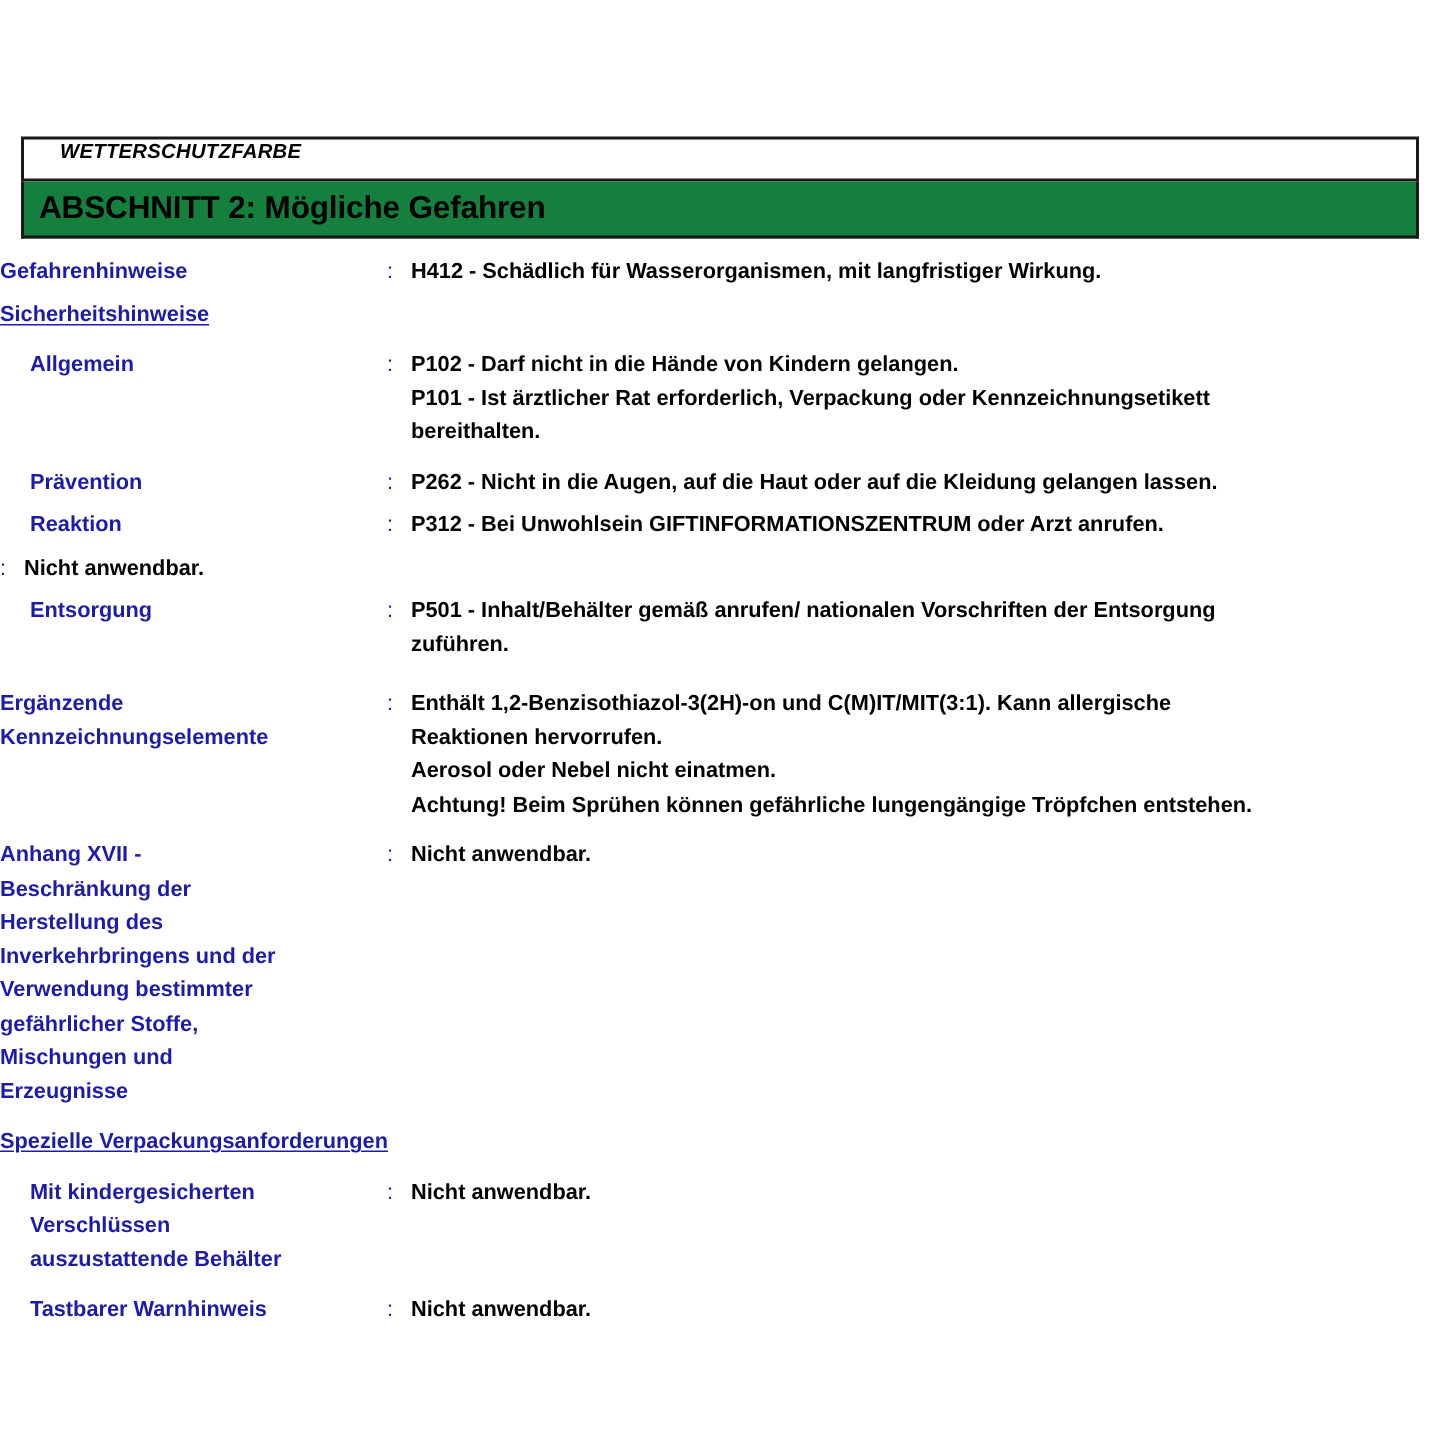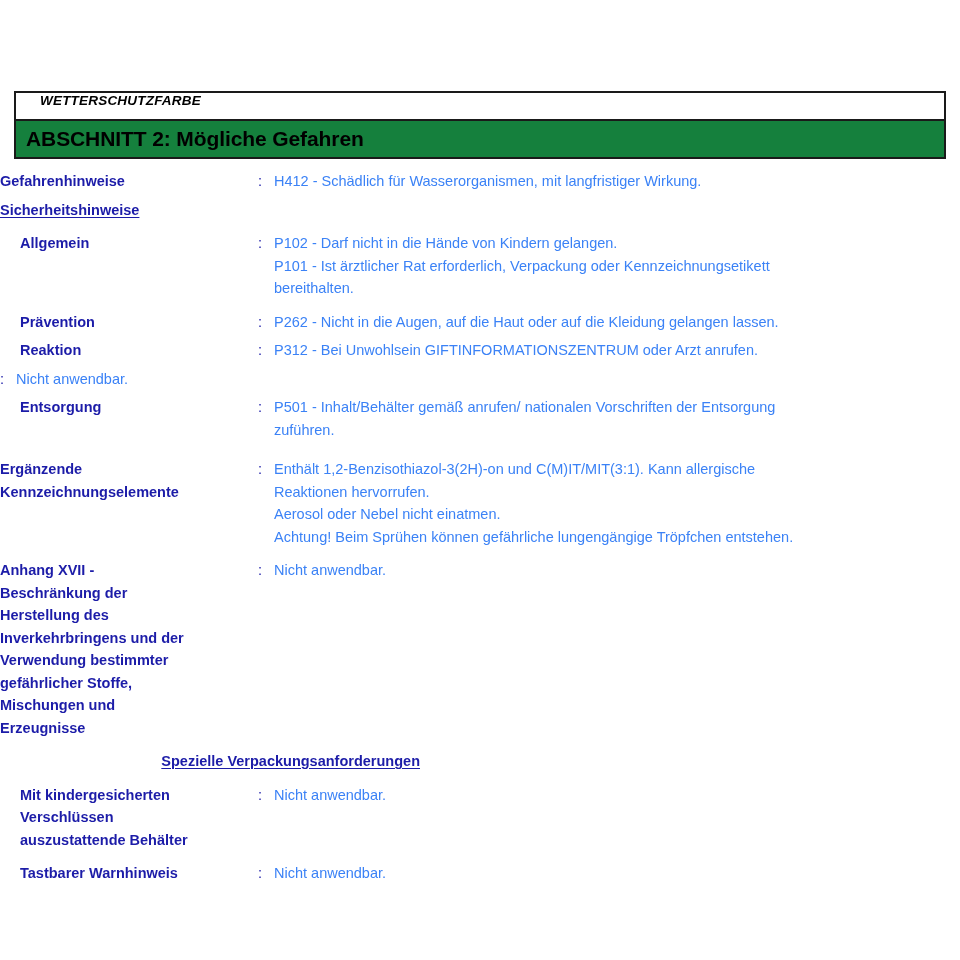--- a/index.html
+++ b/index.html
@@ -104,23 +104,23 @@
     color: #1c1ca8;
     font-size: 14.5px;
     font-weight: normal;
     line-height: 22.5px;
     text-align: left;
   }
 
   .value-cell {
     flex: 1 1 auto;
     box-sizing: border-box;
-    color: #3b82f6;
+    color: #000000;
     font-size: 14.5px;
-    font-weight: normal;
+    font-weight: bold;
     line-height: 22.5px;
     padding-right: 24px;
   }
 
   .row-gap-sm { height: 6px; }
   .row-gap-md { height: 11px; }
   .row-gap-lg { height: 17px; }
 
   .vline { display: block; }
 </style>
@@ -254,21 +254,21 @@
       </div>
       <div class="colon-cell">:</div>
       <div class="value-cell">
         <span class="vline">Nicht anwendbar.</span>
       </div>
     </div>
 
     <div class="row-gap-md"></div>
 
     <div class="row">
-      <div class="label-cell" style="width:420px;flex:0 0 420px;text-align:right;">
+      <div class="label-cell" style="width:420px;flex:0 0 420px;">
         <span class="underlined">Spezielle Verpackungsanforderungen</span>
       </div>
       <div class="value-cell"></div>
     </div>
 
     <div class="row-gap-md"></div>
 
     <div class="row">
       <div class="label-cell indent">
         <span class="vline">Mit kindergesicherten</span>

